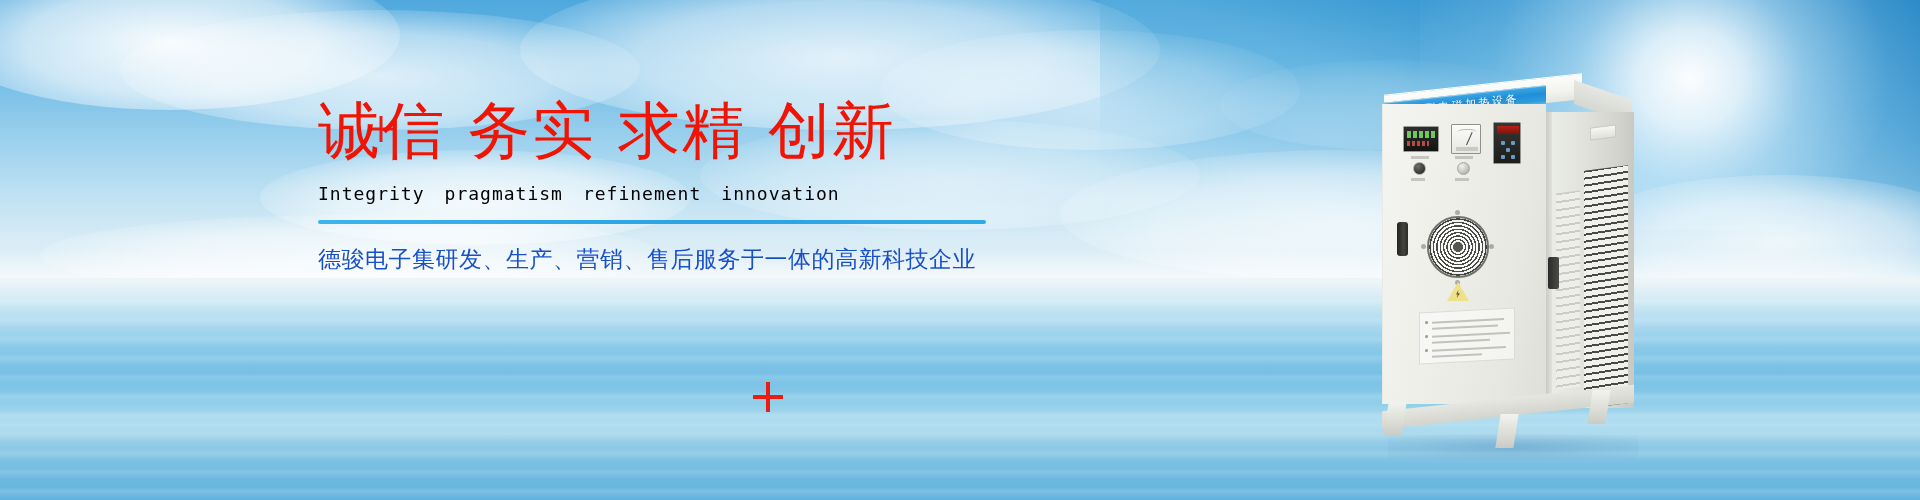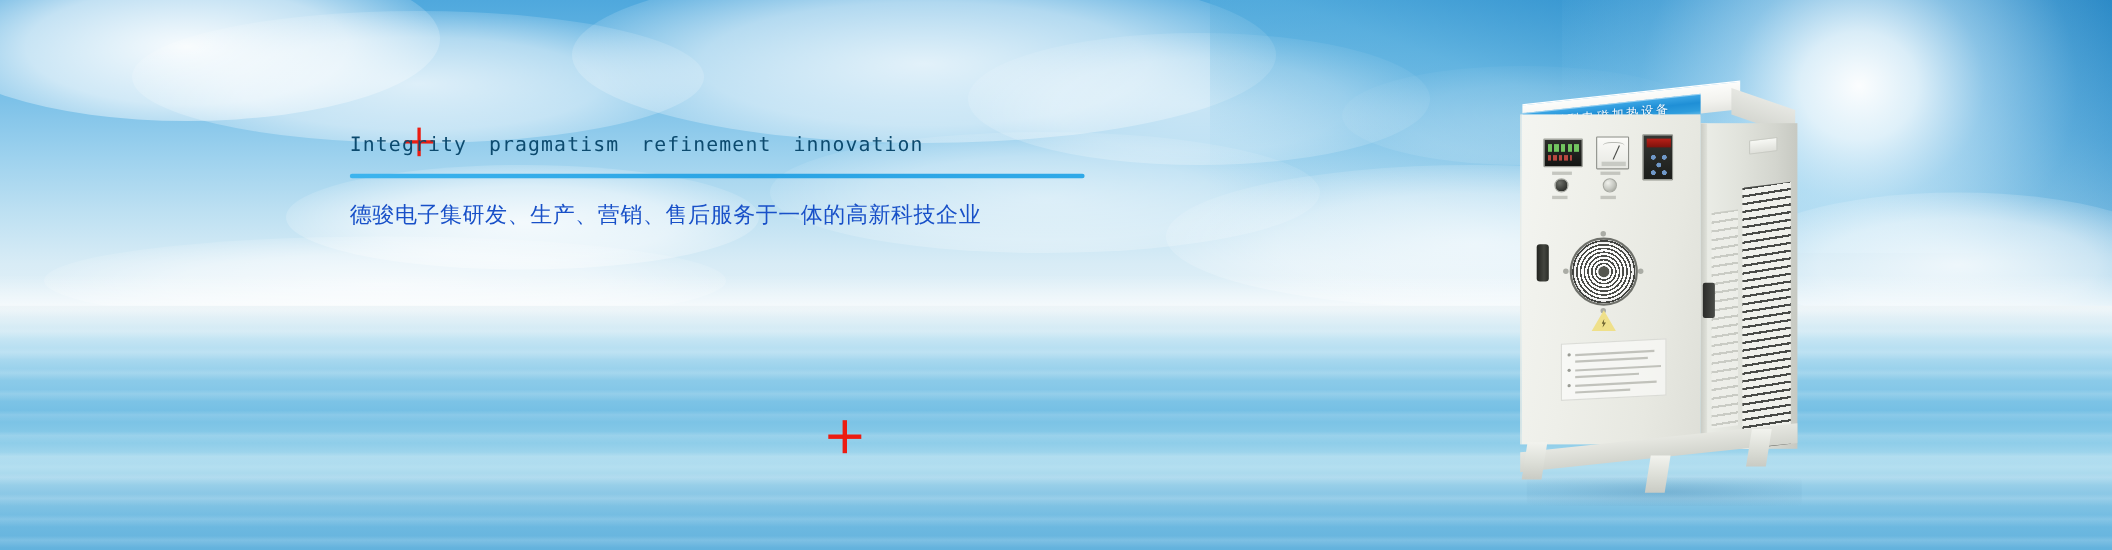--- a/index.html
+++ b/index.html
@@ -119,37 +119,37 @@
     white-space:nowrap;
   }
   .headline span { margin-right:22px; }
   .headline span:last-child { margin-right:0; }
 
   .subline-en {
     margin-top:21px;
     font-family:"DejaVu Sans Mono", monospace;
     font-size:18px;
     letter-spacing:1px;
-    color:#0c4a6e;
+    color:#000000;
     white-space:nowrap;
   }
   .subline-en span { margin-right:20px; }
   .subline-en span:last-child { margin-right:0; }
 
   .rule {
     margin-top:16px;
     width:668px; height:4px;
     background:linear-gradient(90deg,#3cb4ee 0%, #2ba4e4 55%, #2fa9e8 100%);
     border-radius:2px;
   }
 
   .tagline-cn {
     margin-top:22px;
     font-family:"DejaVu Sans", sans-serif;
-    font-size:20px;
+    font-size:23px;
     line-height:1.15;
     color:#1850c8;
     letter-spacing:0.5px;
     white-space:nowrap;
   }
 
   .tagline-en {
     margin-top:17px;
     font-family:"DejaVu Sans Mono", monospace;
     font-size:16px;
@@ -406,20 +406,23 @@
   <div class="cloud c9"></div>
   <div class="horizon-haze"></div>
   <div class="sea"></div>
   <div class="sea-streaks"></div>
 
   <div class="cross cross-top"></div>
   <div class="cross cross-bottom"></div>
 
   <div class="copy">
 
+    <div class="headline">
+      <span>诚信</span><span>务实</span><span>求精</span><span>创新</span>
+    </div>
 
     <div class="subline-en">
       <span>Integrity</span><span>pragmatism</span><span>refinement</span><span>innovation</span>
     </div>
 
     <div class="rule"></div>
 
     <div class="tagline-cn">德骏电子集研发、生产、营销、售后服务于一体的高新科技企业</div>
 
   </div>

